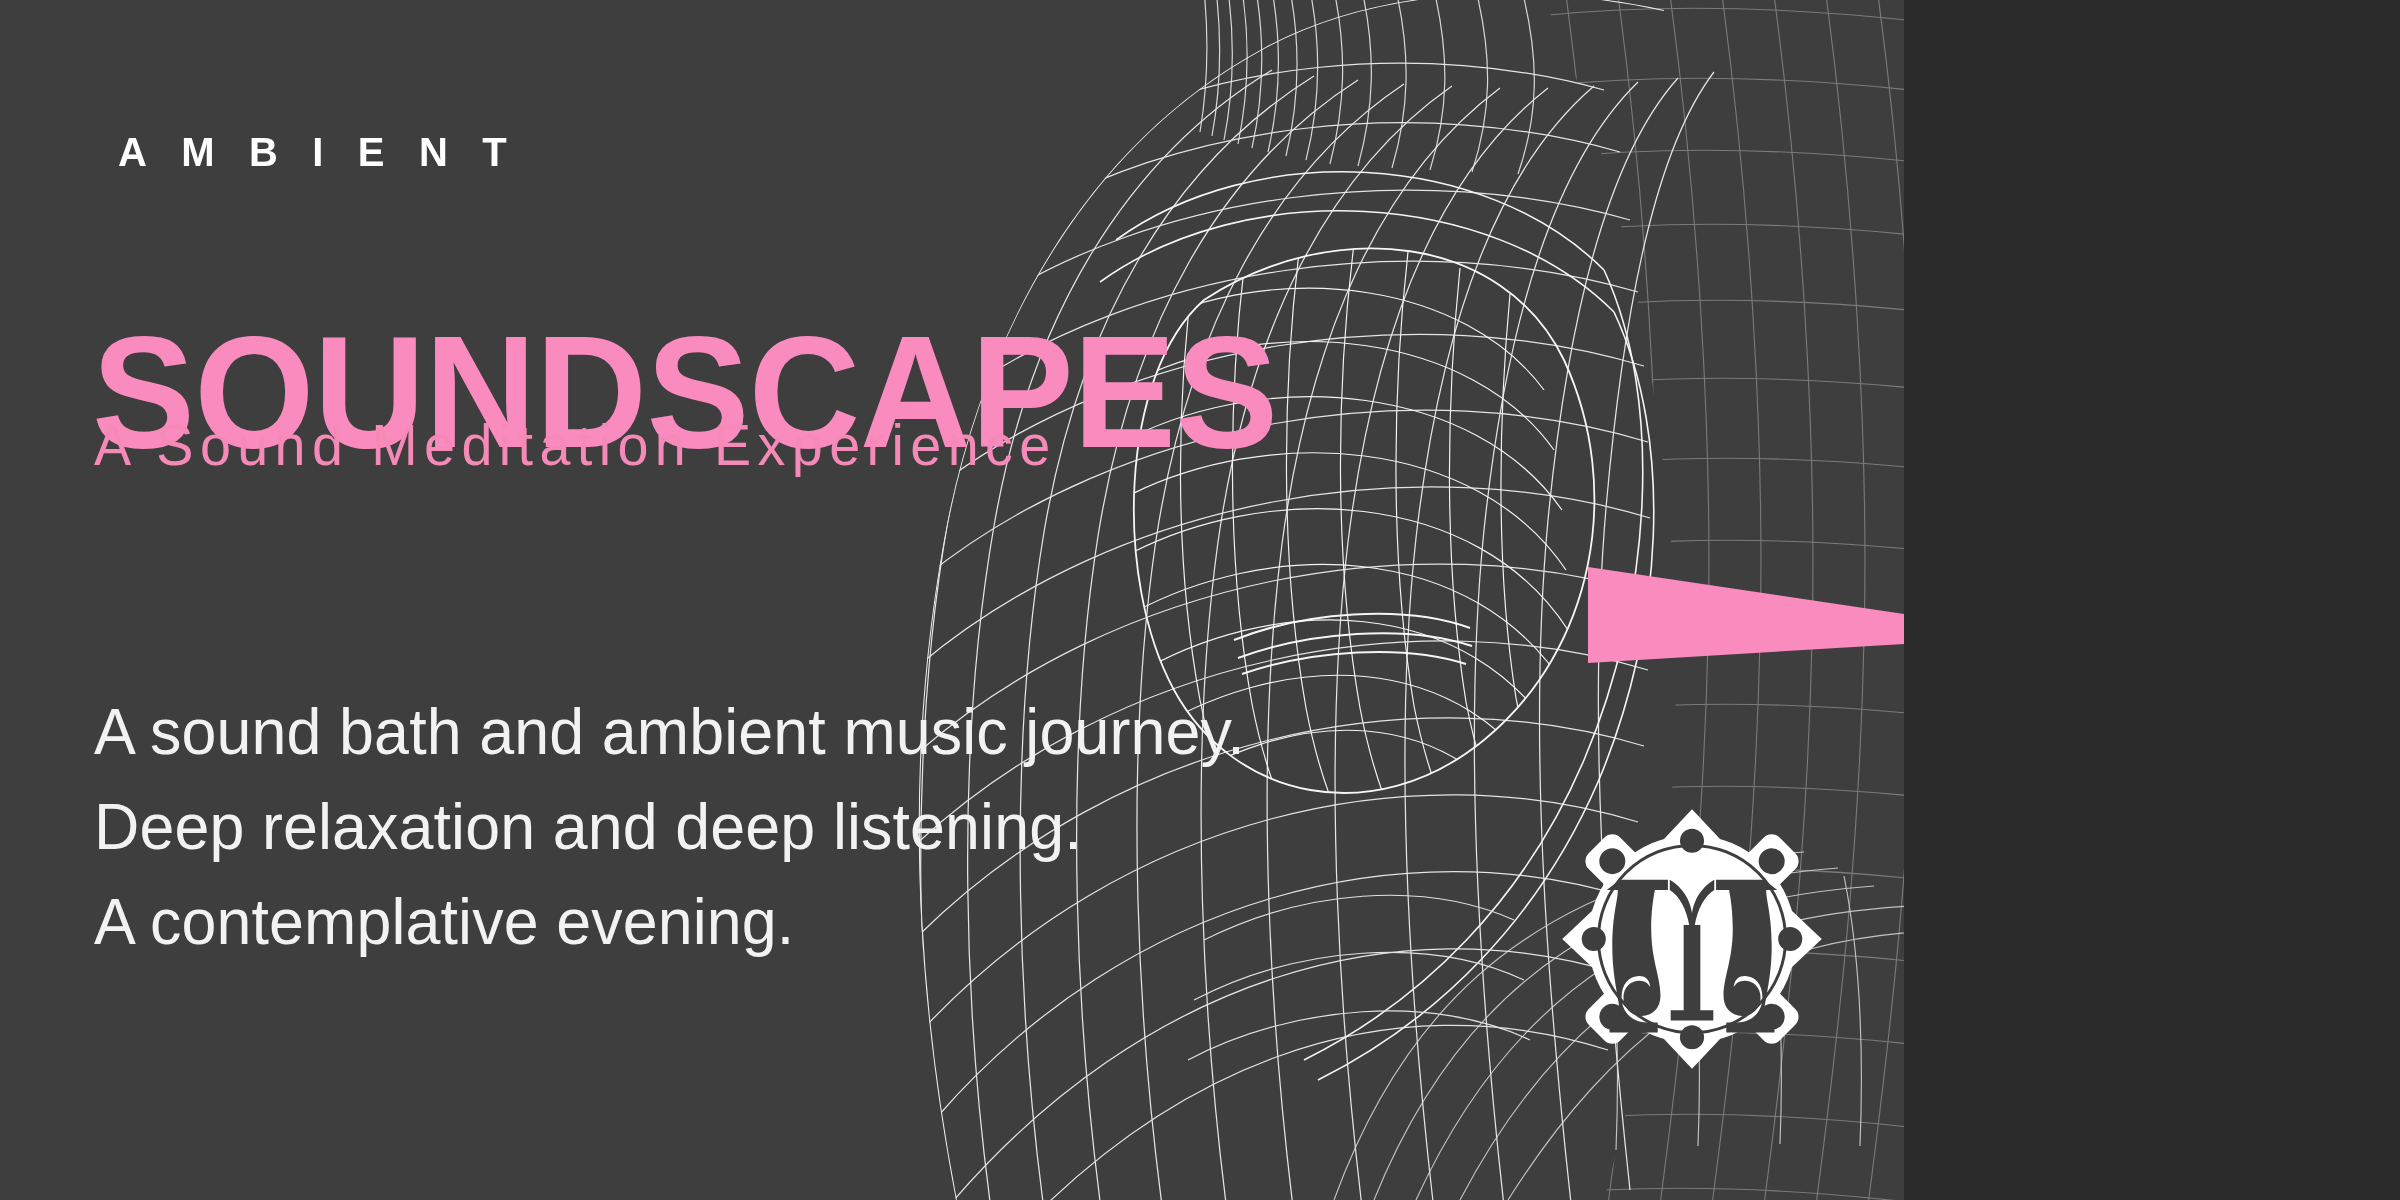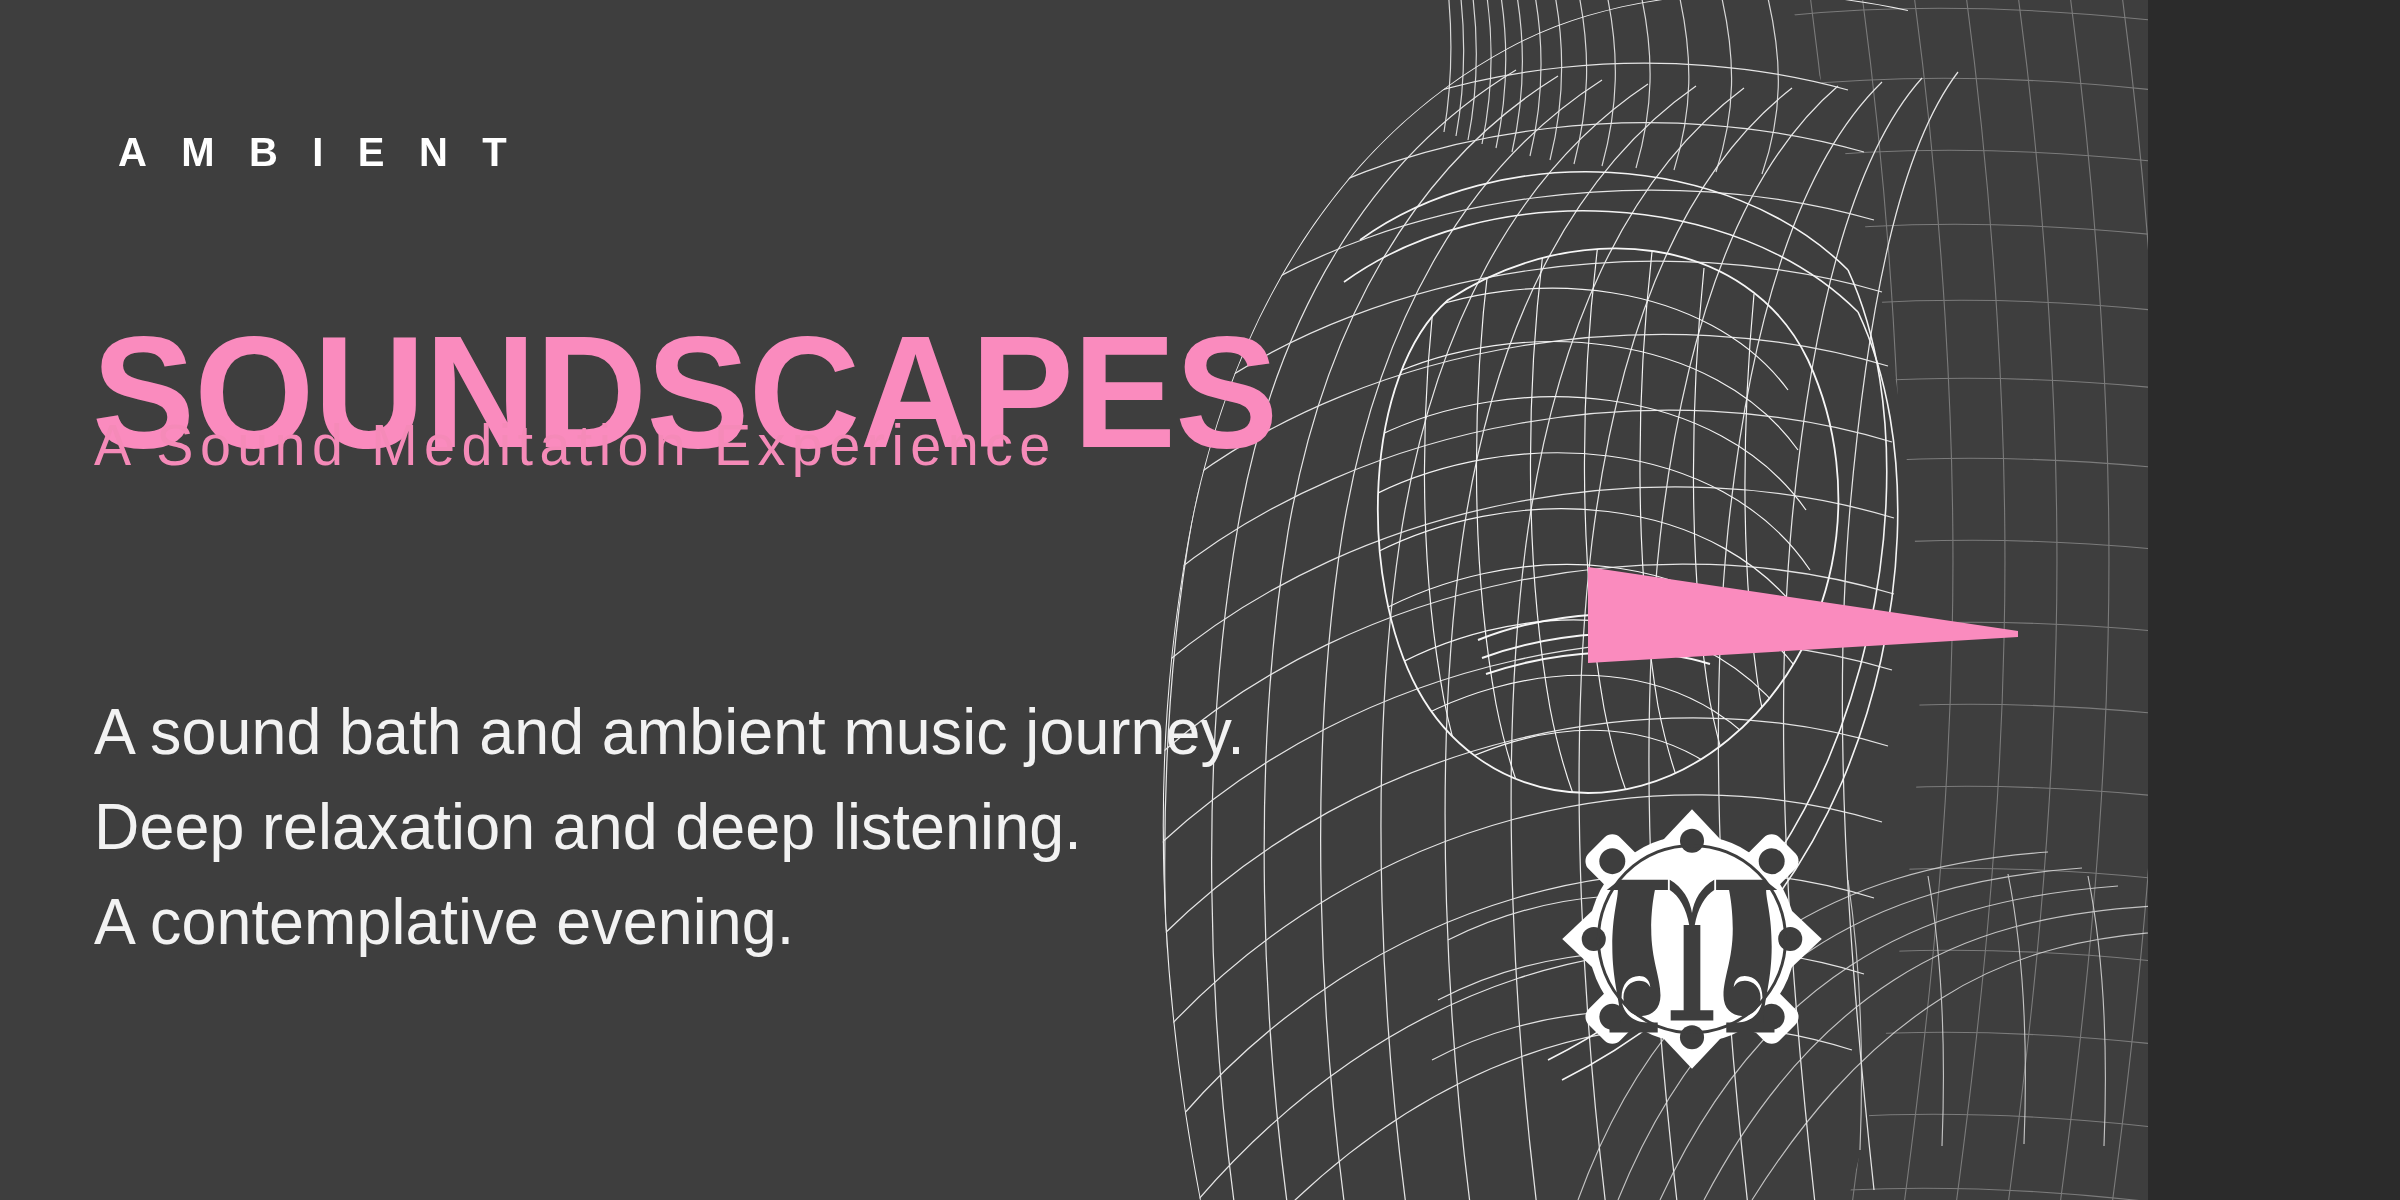--- a/index.html
+++ b/index.html
@@ -2,21 +2,21 @@
 <html><head>
 <meta charset="utf-8">
 <style>
   html, body {
     margin: 0;
     padding: 0;
     background: #2b2b2b;
   }
   #poster {
     position: relative;
-    width: 2148px;
+    width: 1904px;
     height: 1200px;
     overflow: hidden;
     background: #3e3e3e;
     font-family: "Liberation Sans", sans-serif;
     -webkit-font-smoothing: antialiased;
   }
 
   
   #artwork {
     position: absolute;

